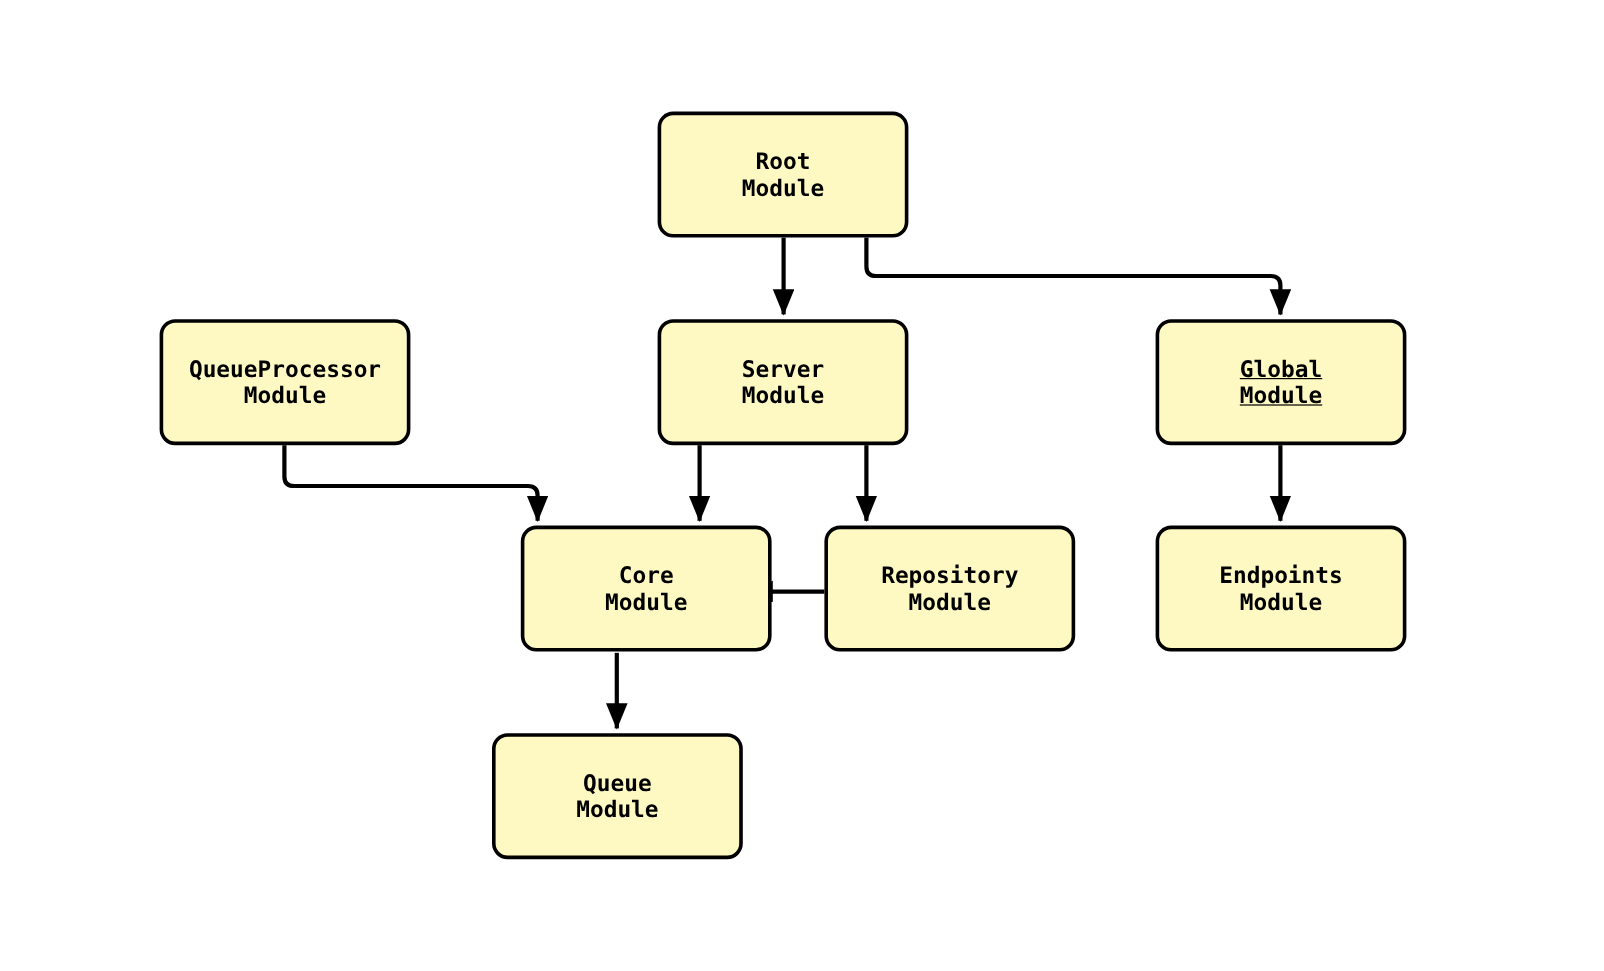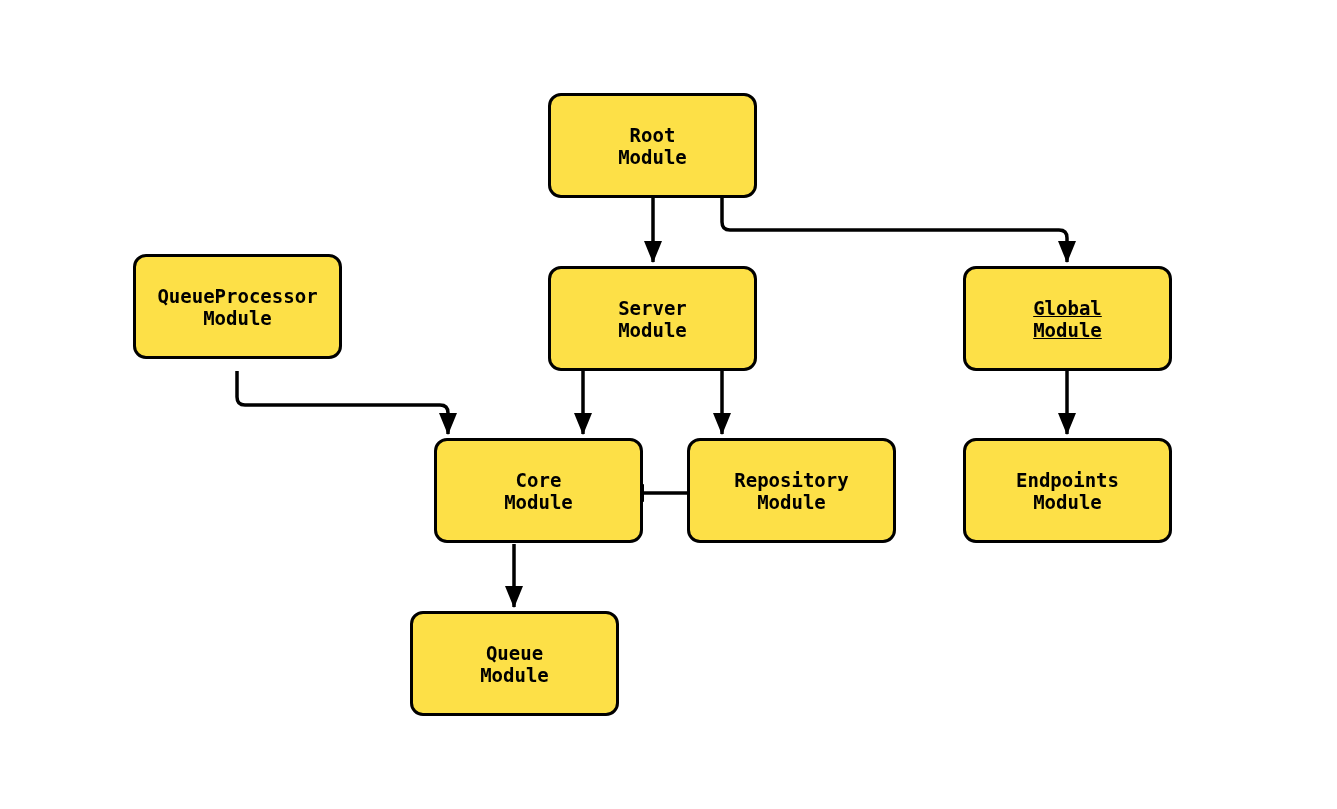--- a/index.html
+++ b/index.html
@@ -23,36 +23,36 @@
     left: 0;
     width: 1337px;
     height: 809px;
     pointer-events: none;
   }
   .node {
     position: absolute;
     width: 209px;
     height: 105px;
     box-sizing: border-box;
-    background: #fde047;
+    background: #fef9c3;
     border: 3px solid #000000;
     border-radius: 13px;
     display: flex;
     flex-direction: column;
     align-items: center;
     justify-content: center;
     text-align: center;
     font-weight: bold;
     font-size: 19px;
     line-height: 22px;
     color: #000000;
   }
   
   .node-root          { left: 548px; top:  93px; }
-  .node-queueprocessor{ left: 133px; top: 254px; }
+  .node-queueprocessor{ left: 133px; top: 266px; }
   .node-server        { left: 548px; top: 266px; text-align: right; }
   .node-global        { left: 963px; top: 266px; text-decoration: underline; }
   .node-core          { left: 410px; top: 438px; margin-left: 24px; }
   .node-endpoints     { left: 687px; top: 438px; }
   .node-repository    { left: 963px; top: 438px; }
   .node-queue         { left: 410px; top: 611px; }
   .edge-path {
     fill: none;
     stroke: #000000;
     stroke-width: 3.5px;

